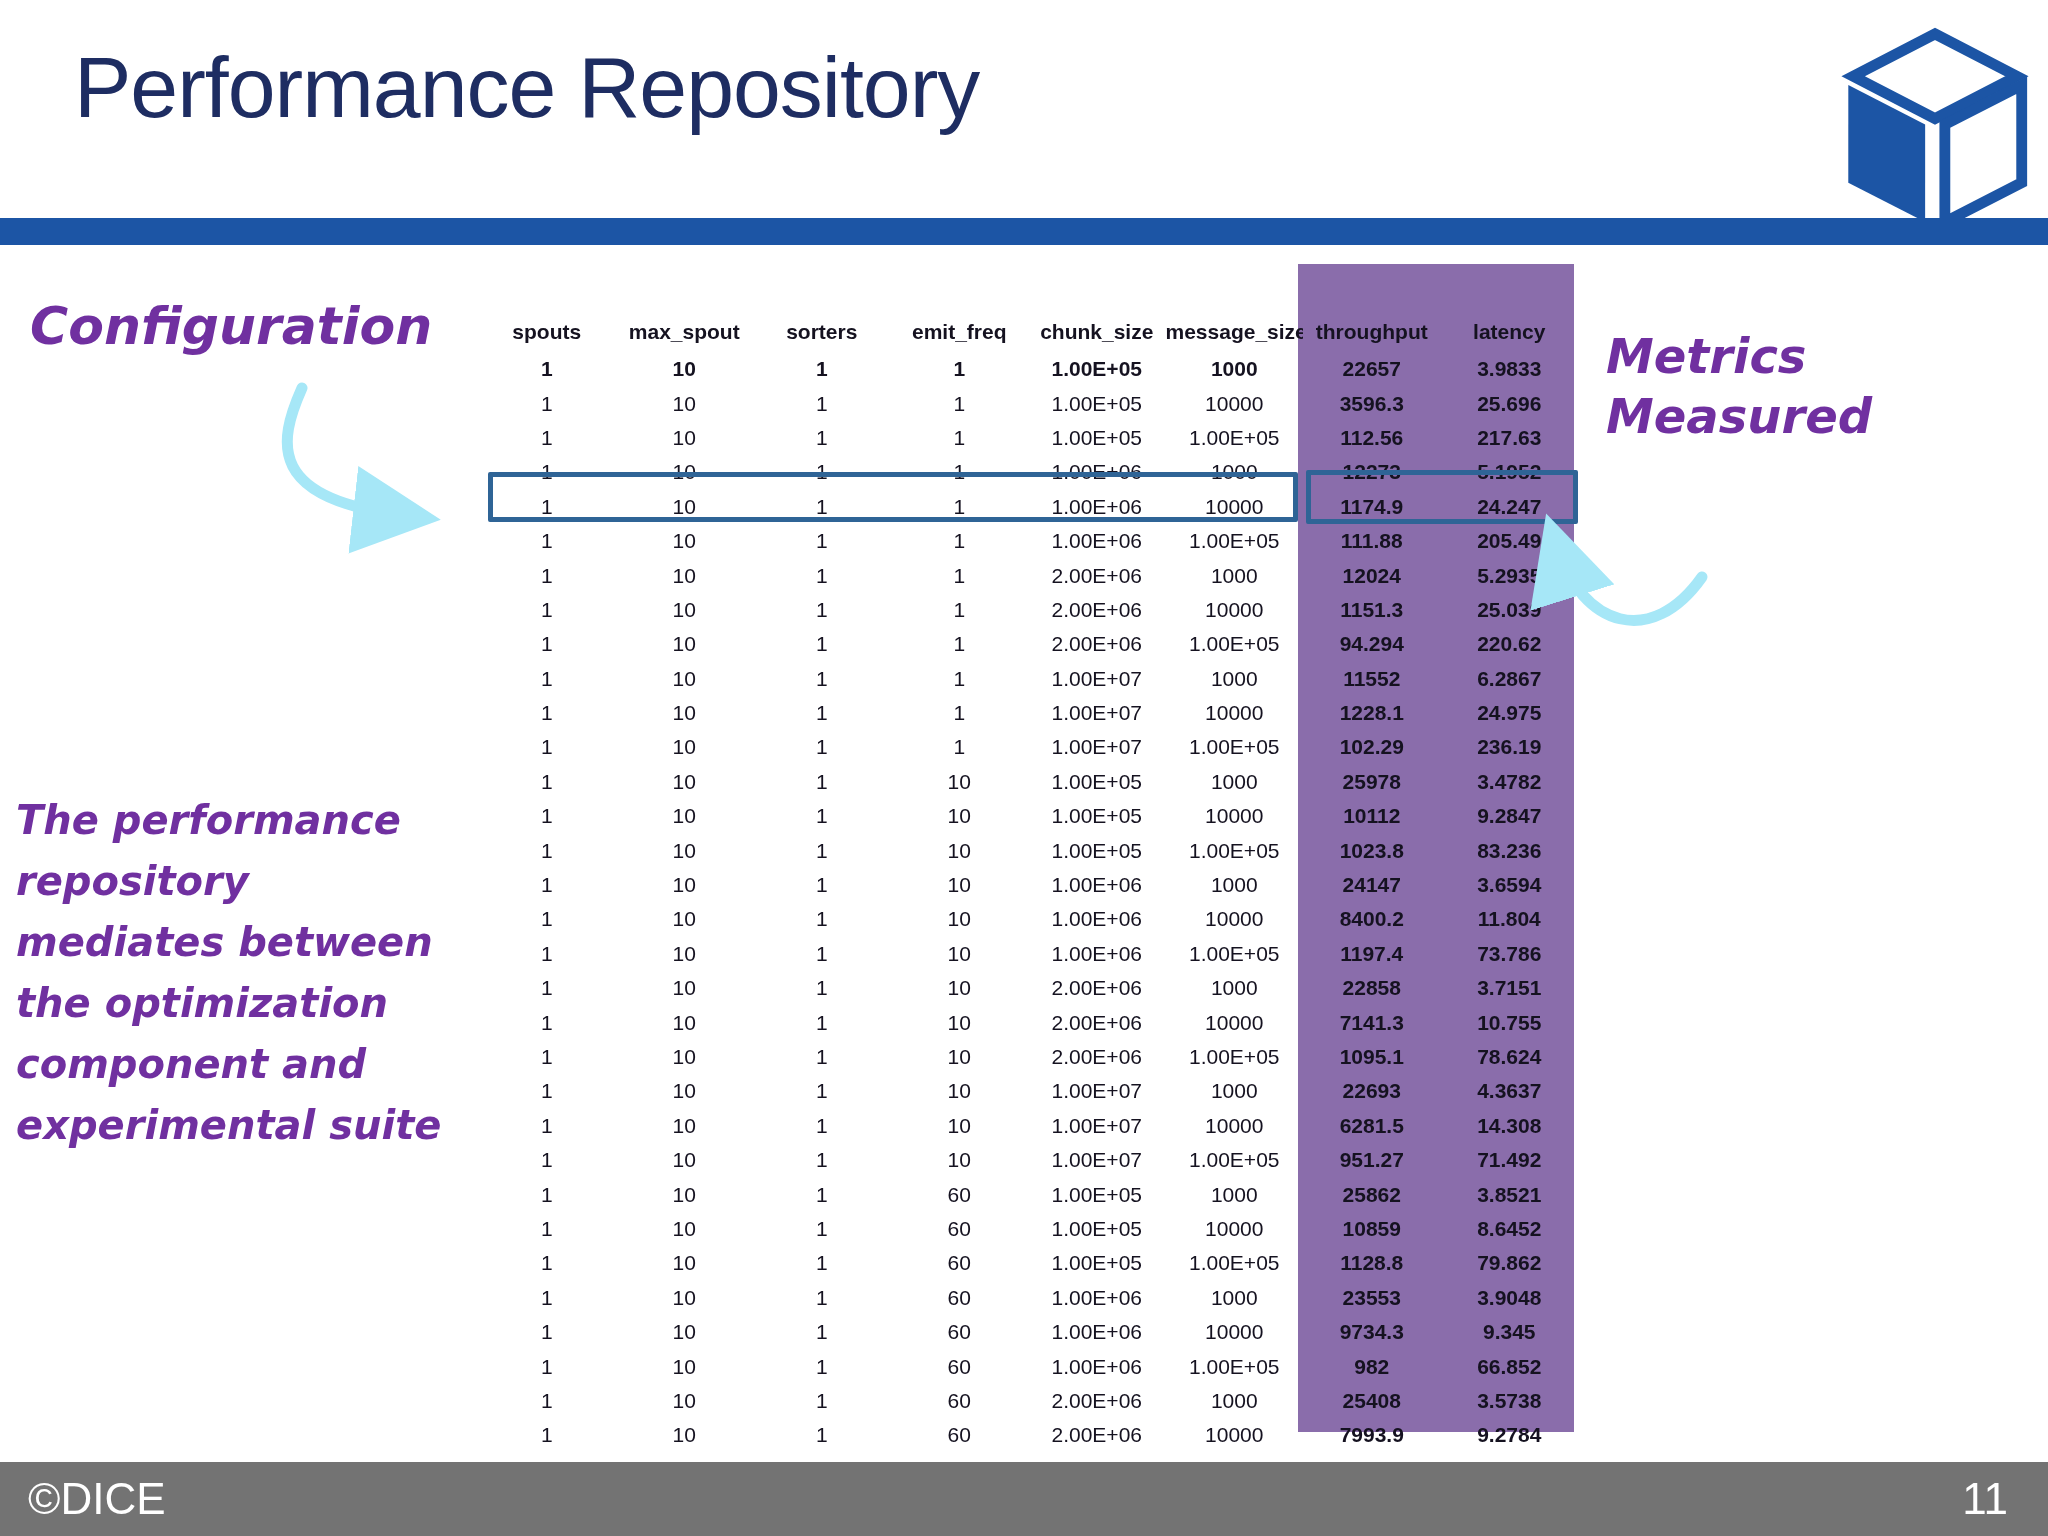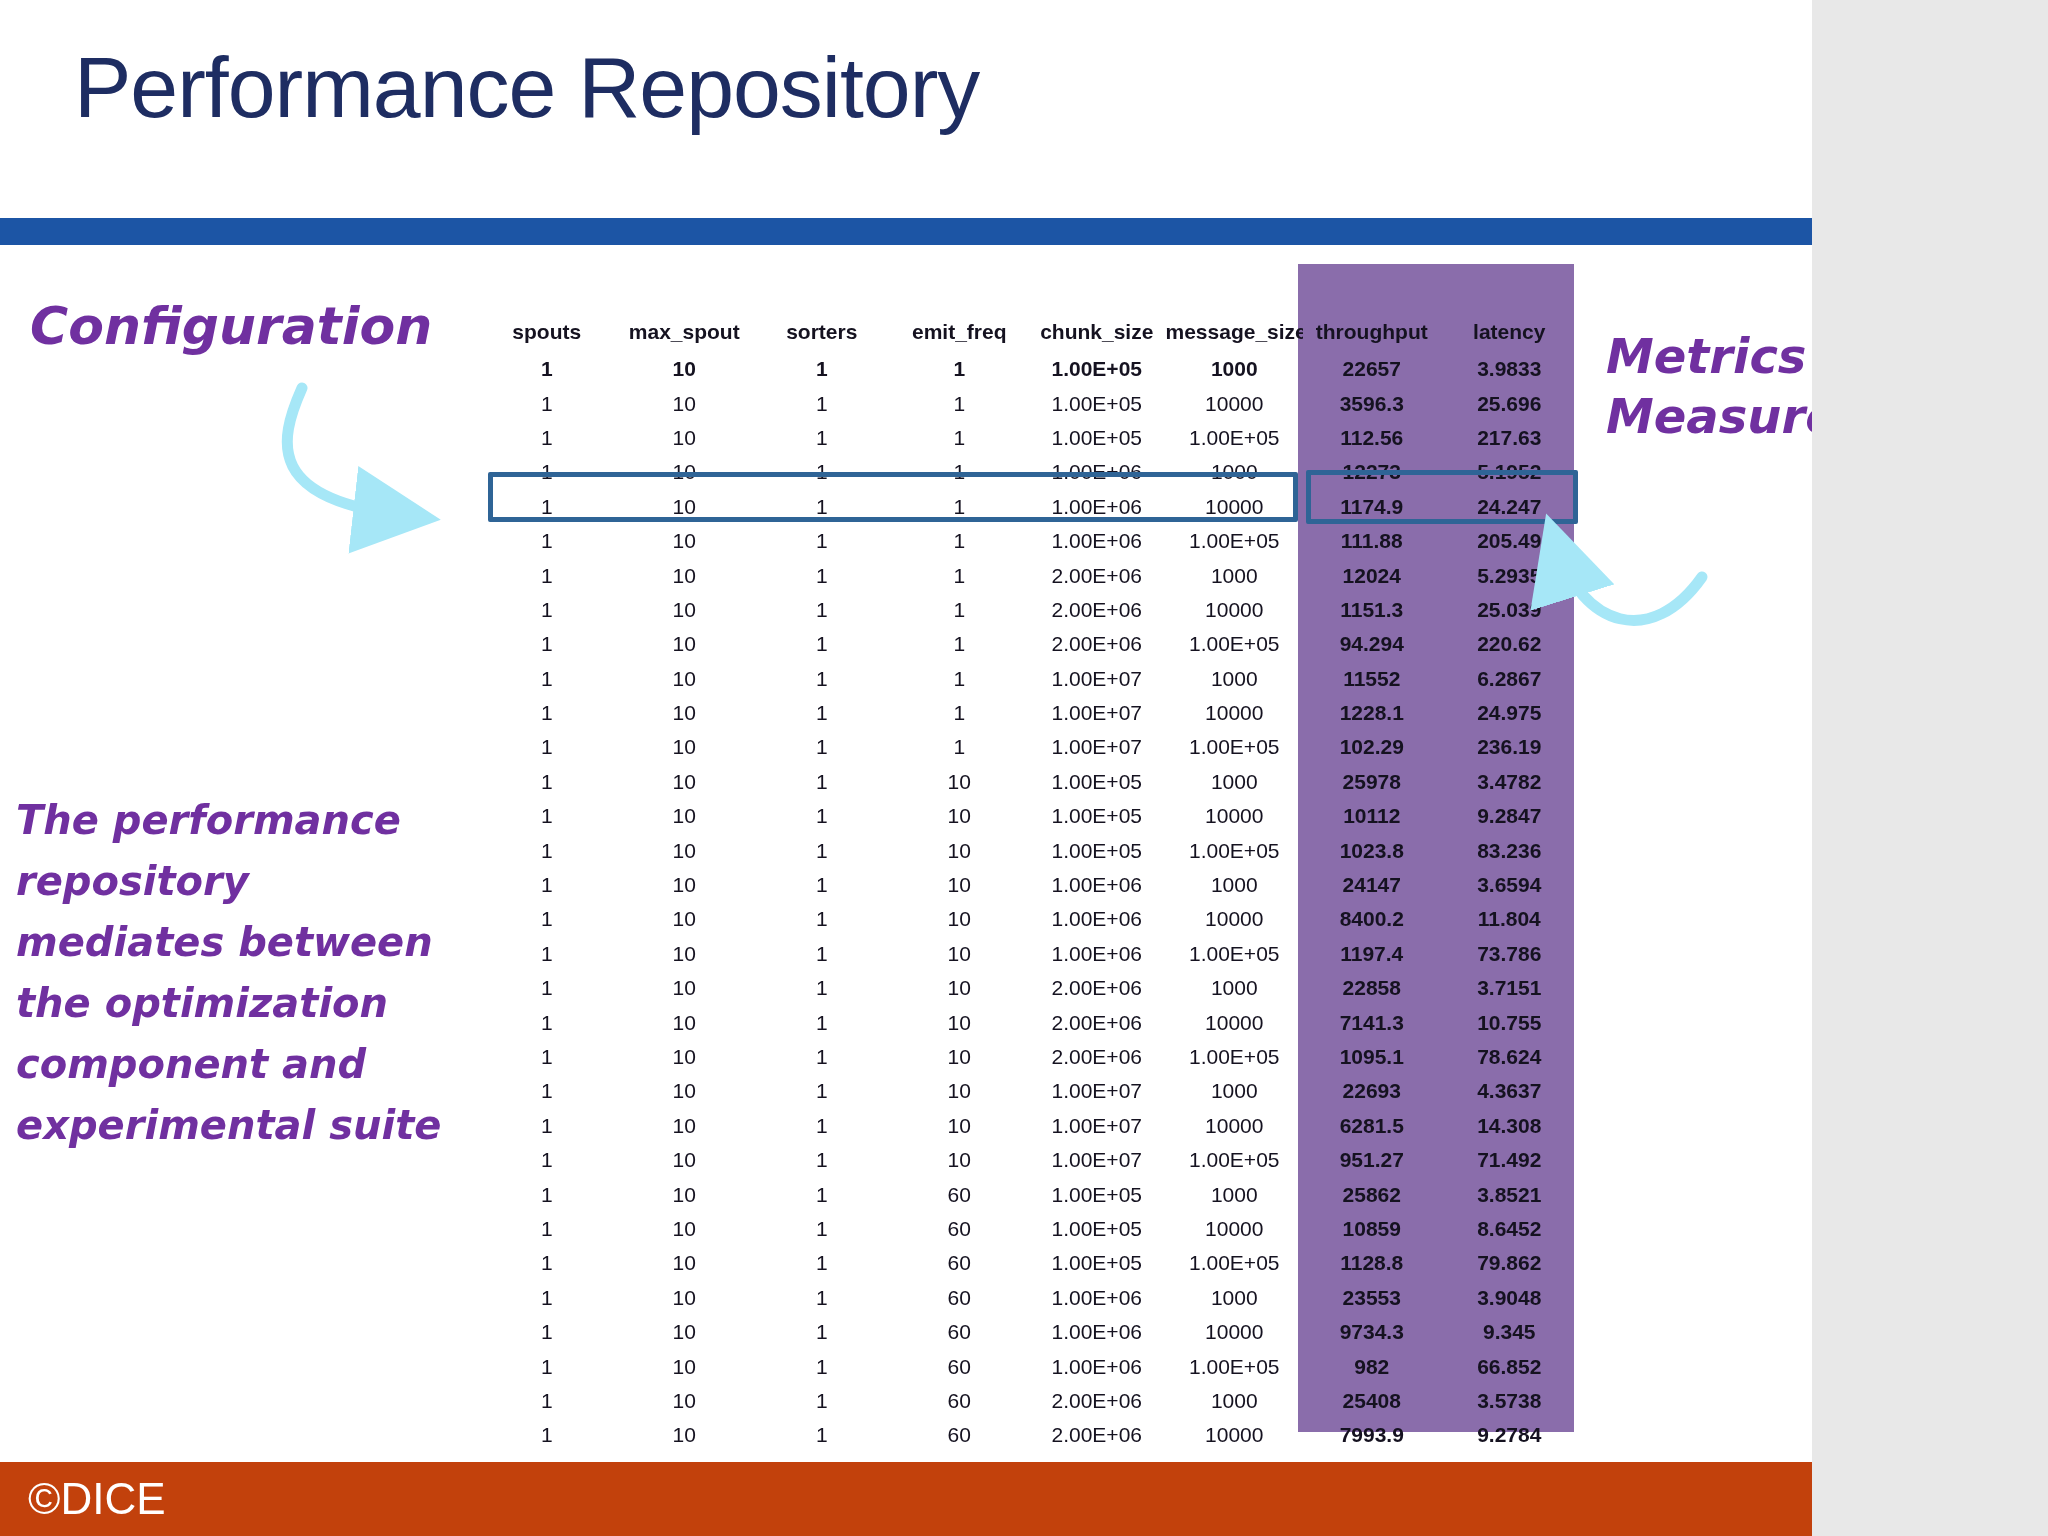--- a/index.html
+++ b/index.html
@@ -1,17 +1,17 @@
 <!DOCTYPE html>
 <html><head>
 <meta charset="utf-8">
 <style>
   html,body{margin:0;padding:0;background:#e8e8e8;}
   .slide{
-    position:relative; width:1812px; height:1536px; background:#ffffff;
+    position:relative; width:2048px; height:1536px; background:#ffffff;
     overflow:hidden; font-family:"Liberation Sans", sans-serif;
   }
   
   .title{
     position:absolute; left:74px; top:38px; font-size:86px; font-weight:400;
     color:#1E2D62; letter-spacing:-1px;
   }
   
   .logo{ position:absolute; left:1836px; top:26px; width:198px; height:202px; }
   
@@ -34,21 +34,21 @@
   }
   table.data thead th{ font-weight:700; height:40px; }
   table.data .b{ font-weight:700; }
   
   .hl-box{ position:absolute; border:5px solid #2F6496; background:transparent; z-index:2; border-radius:2px; }
   .hl-config{ left:488px; top:472px; width:800px; height:40px; }
   .hl-metrics{ left:1306px; top:470px; width:262px; height:44px; }
   
   .arrows{ position:absolute; left:0; top:0; width:2048px; height:1536px; z-index:3; pointer-events:none; }
   
-  .footer{ position:absolute; left:0; top:1462px; width:2048px; height:74px; background:#c2410c; z-index:4; }
+  .footer{ position:absolute; left:0; top:1462px; width:2048px; height:74px; background:#737373; z-index:4; }
   .copyright{ position:absolute; left:28px; top:12px; font-size:44px; color:#ffffff; }
   .page-number{ position:absolute; right:40px; top:12px; font-size:44px; color:#ffffff; }
 </style>
 </head>
 <body>
 
 <div class="slide">
 
   <div class="title">Performance Repository</div>
 

